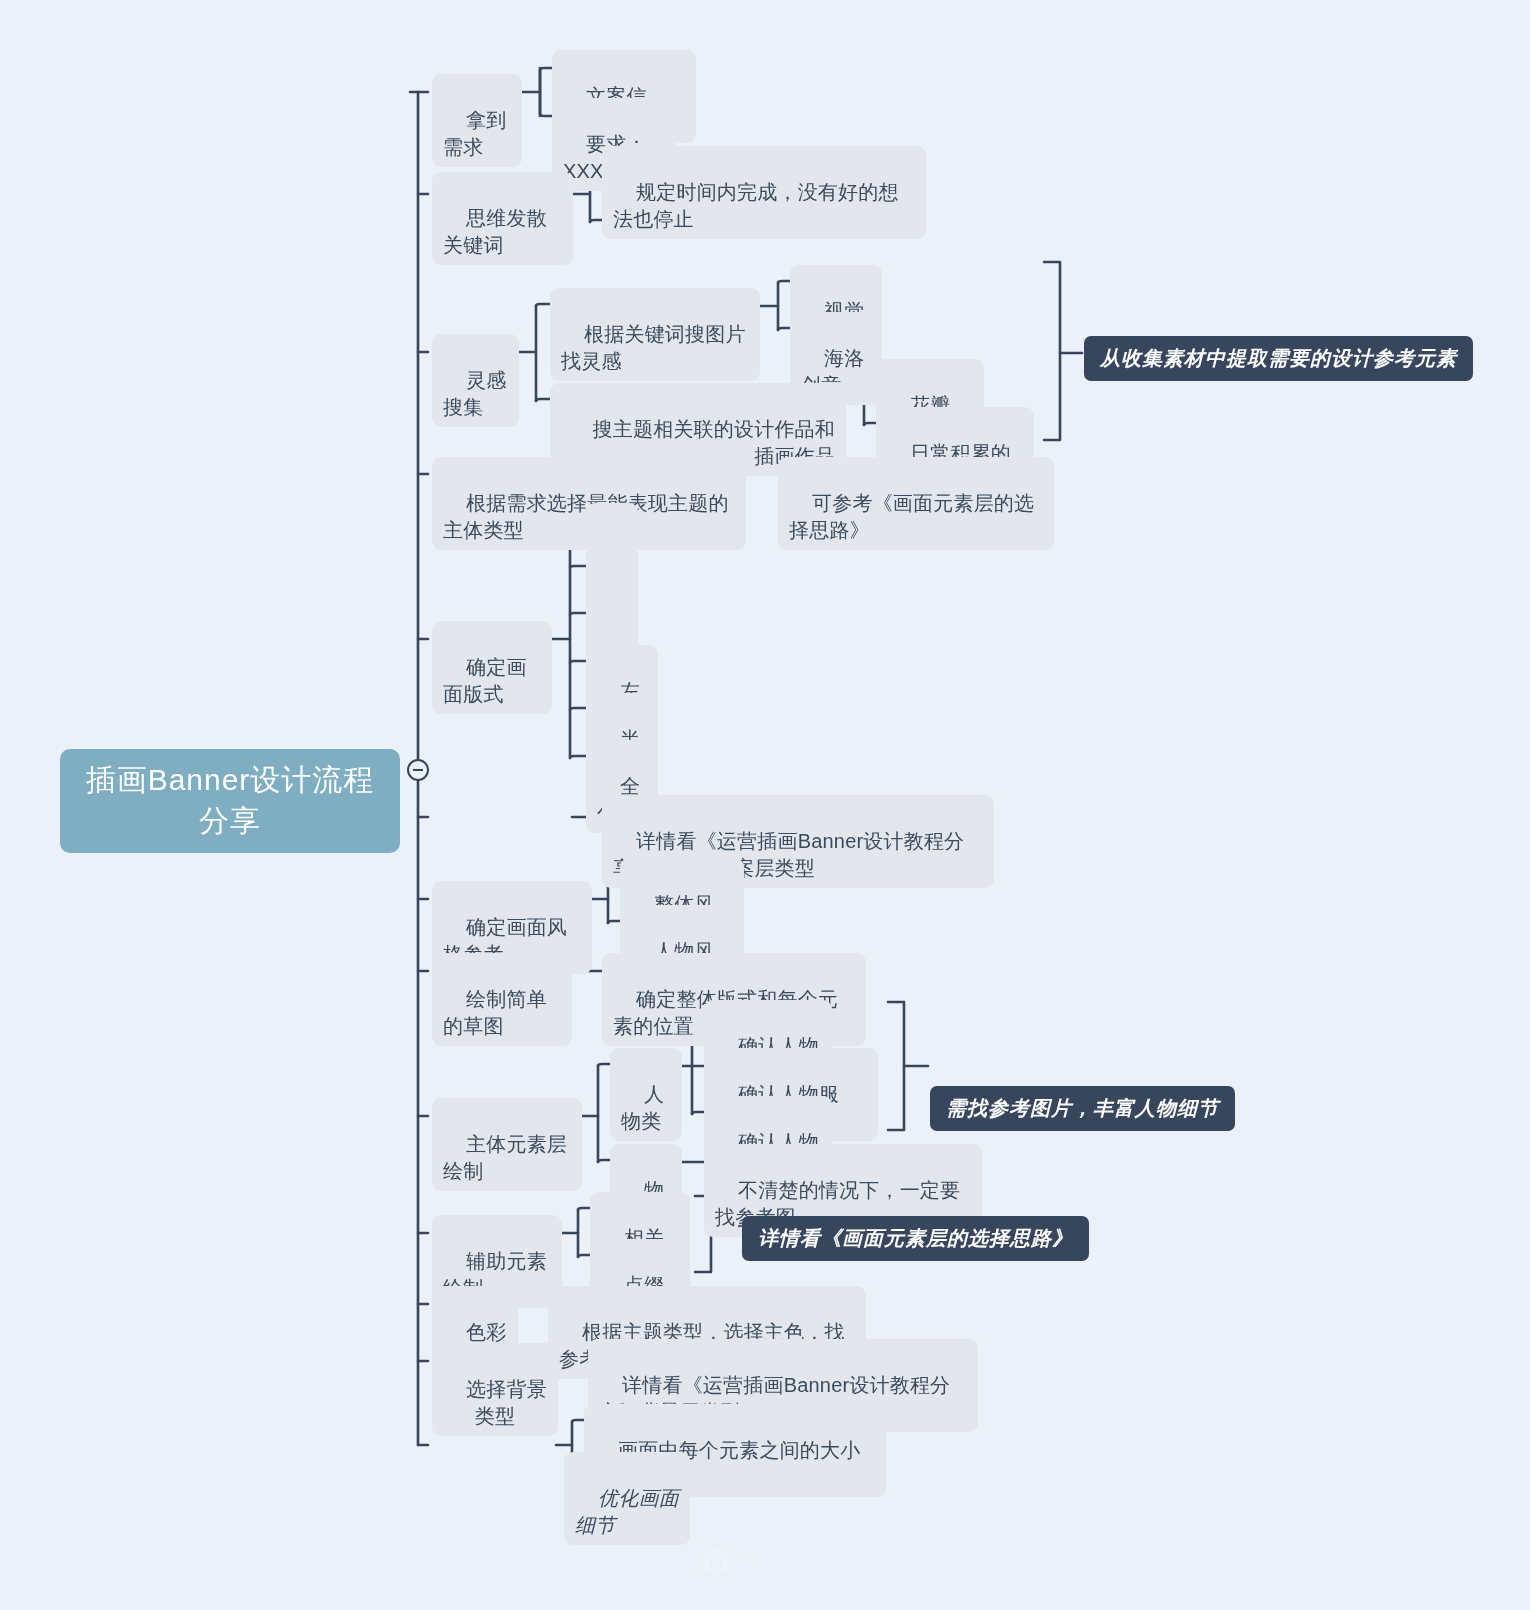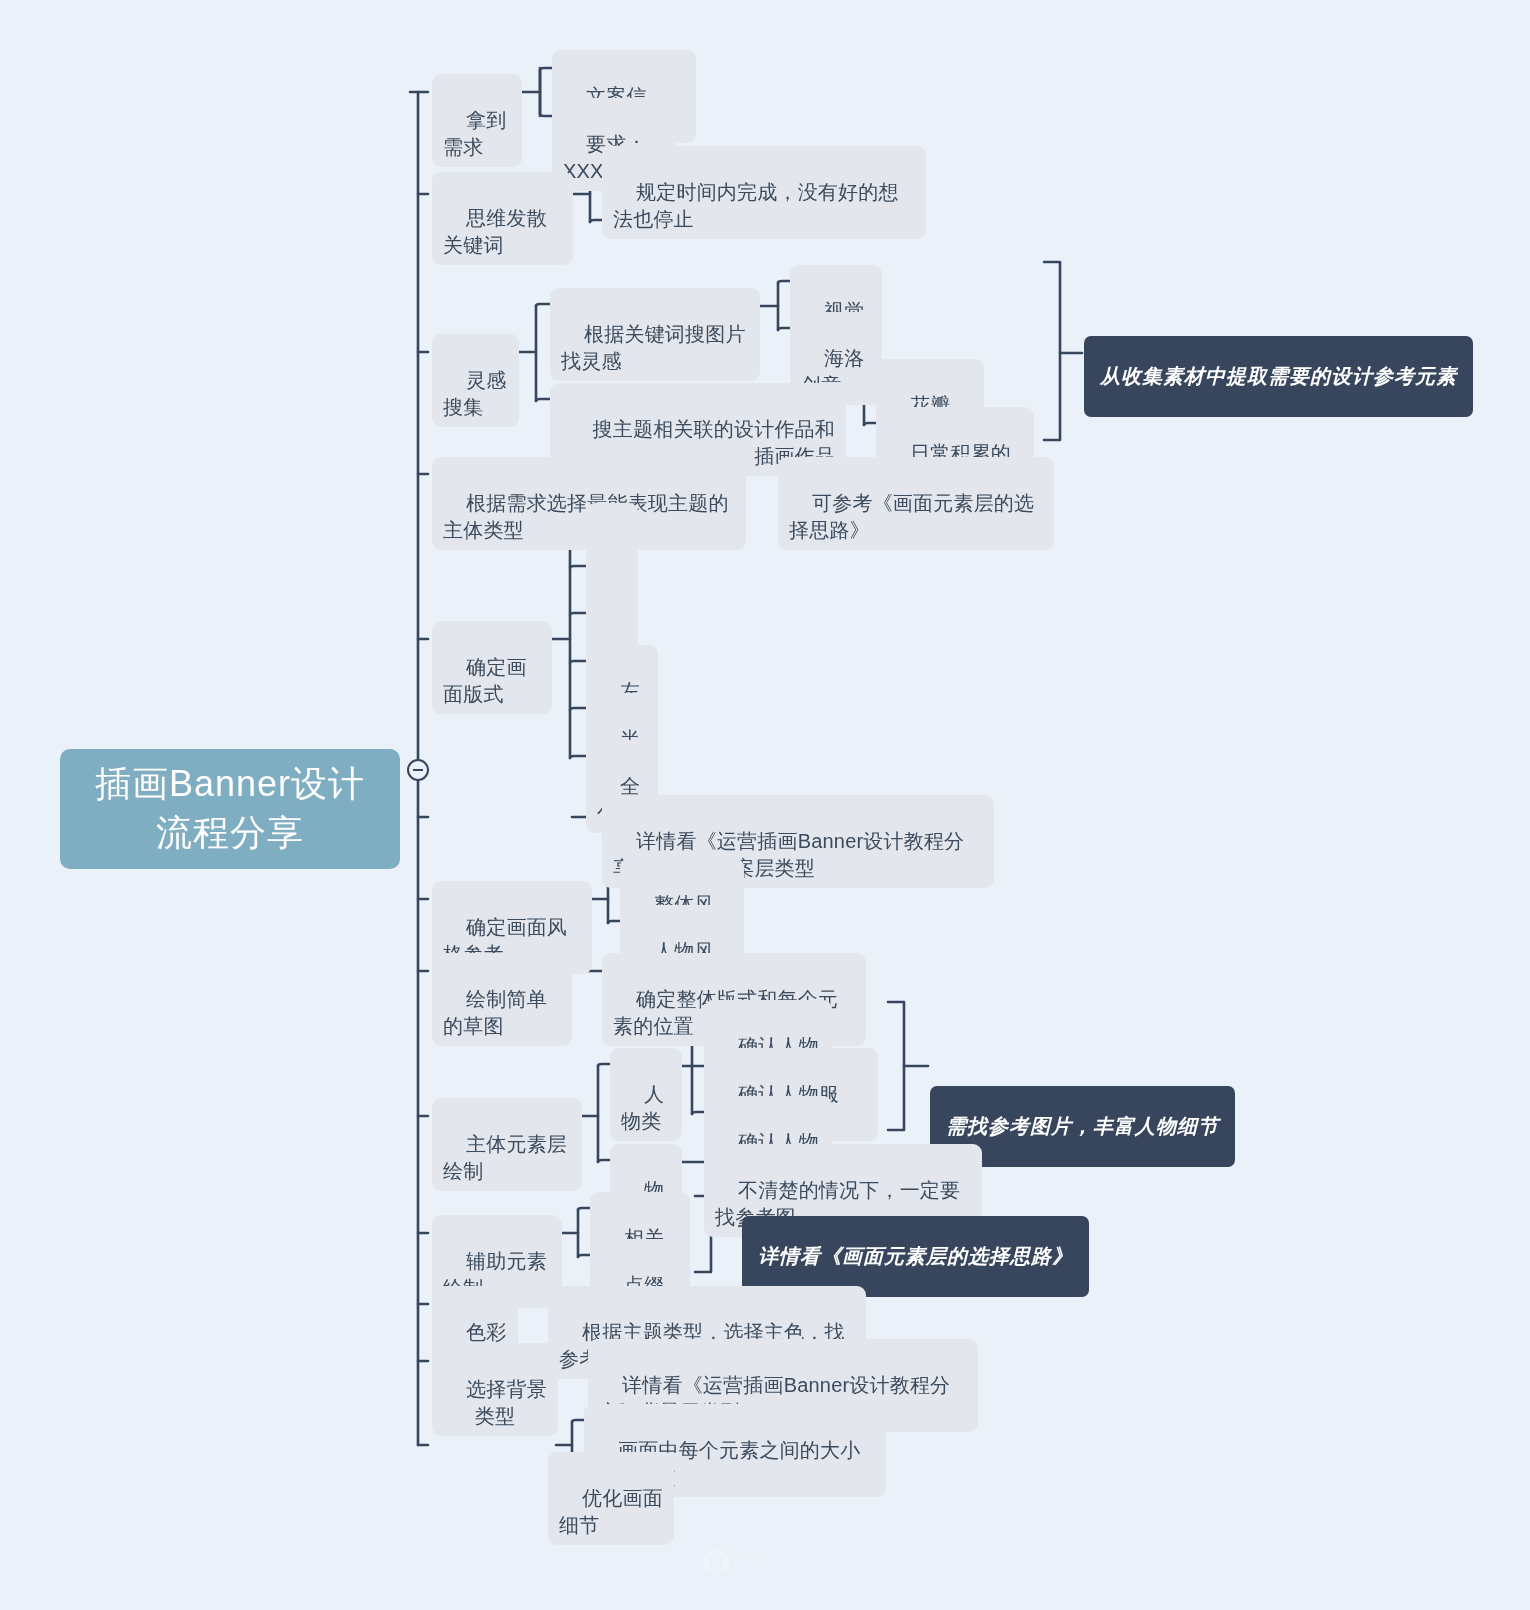--- a/index.html
+++ b/index.html
@@ -25,31 +25,31 @@
     box-sizing:border-box;
     white-space:pre-wrap;
   }
 
   .root{
     position:absolute;
     background:#7fadc1;
     color:#ffffff;
     border-radius:10px;
     padding:11px 22px;
-    font-size:36px;
+    font-size:30px;
     letter-spacing:1px;
     box-sizing:border-box;
   }
 
   .callout{
     position:absolute;
     background:#37465c;
     color:#ffffff;
     border-radius:7px;
-    padding:27px 16px;
+    padding:9px 16px;
     font-size:20px;
     font-weight:bold;
     font-style:italic;
     letter-spacing:1px;
     box-sizing:border-box;
     white-space:nowrap;
   }
 
   .toggle{
     position:absolute;
@@ -290,21 +290,21 @@
   <div class="node" style="left:548px;top:1286px;width:318px;">
     <span>根据主题类型，选择主色，找参考吸色</span></div>
 
   <div class="node" style="left:432px;top:1343px;width:126px;text-align:center;">
     <span>选择背景类型</span></div>
   <div class="node" style="left:588px;top:1339px;width:390px;">
     <span>详情看《运营插画Banner设计教程分享》背景层类型</span></div>
 
   <div class="node" style="left:584px;top:1404px;width:302px;">
     <span>画面中每个元素之间的大小关系调整</span></div>
-  <div class="node" style="left:548px;top:1452px;width:126px;">
+  <div class="node" style="left:564px;top:1452px;width:126px;font-style:italic;">
     <span>优化画面细节</span></div>
 
   <div class="watermark">
     <div class="wm-hex">
       <span>UI</span>
     </div>
     <span class="wm-text">中国</span>
   </div>
 
 </div>

